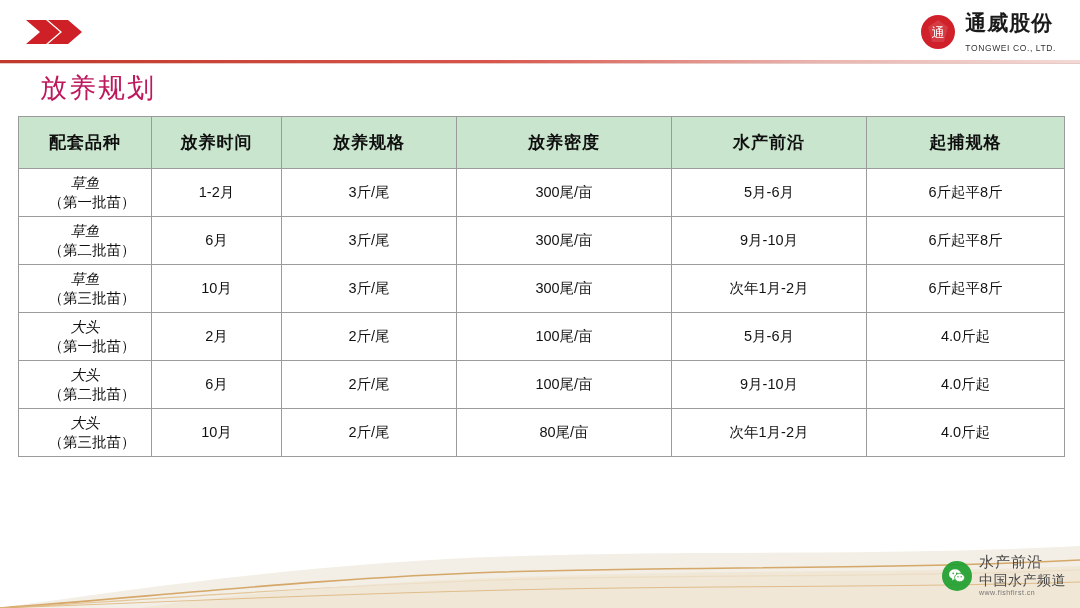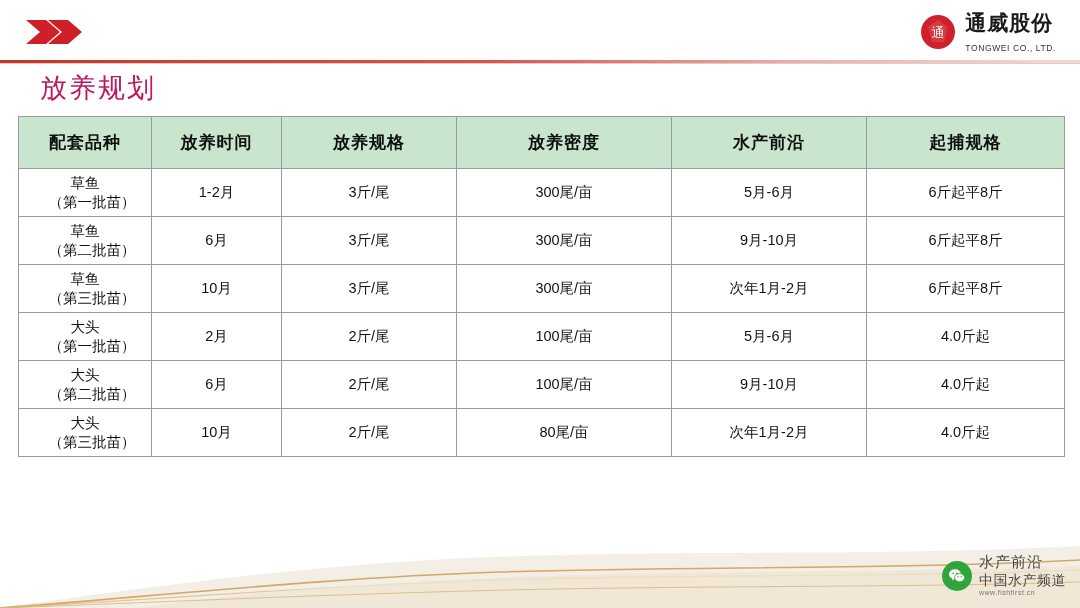--- a/index.html
+++ b/index.html
@@ -116,21 +116,21 @@
     letter-spacing: 1px;
   }
   table.plan tbody td {
     height: 48px;
     background: #ffffff;
     line-height: 1.25;
   }
   td.species {
     font-size: 14px;
   }
-  td.species .sp-line1 { display: block; }
+  td.species .sp-line1 { display: block; font-style: italic; }
   td.species .sp-line2 { display: block; padding-left: 14px; }
   td.harvest-time {
     color: #e8130f;
   }
   td.single-line {
     font-size: 15px;
   }
 
   
   col.c0 { width: 133px; }

